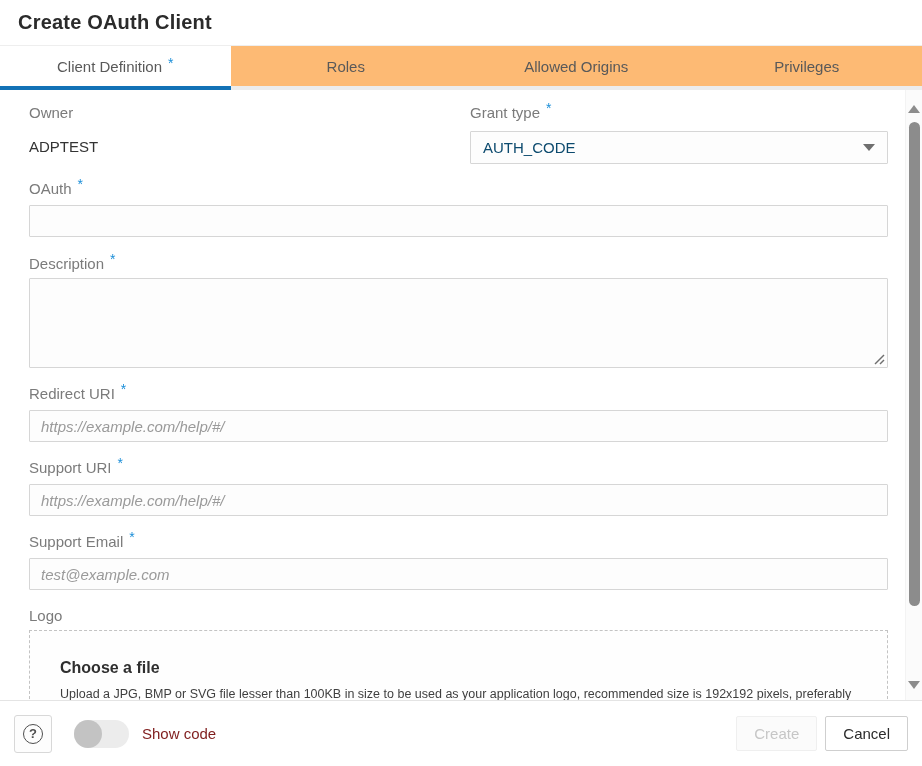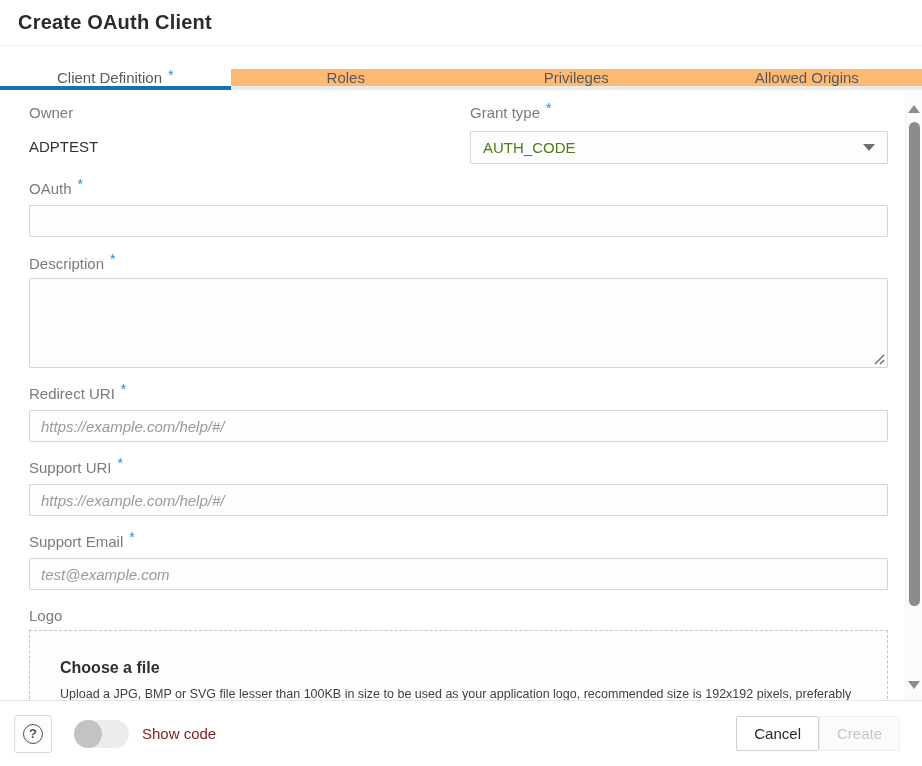--- a/index.html
+++ b/index.html
@@ -10,21 +10,21 @@
     color: #333;
     overflow: hidden;
   }
   .dialog { width: 922px; height: 766px; display: flex; flex-direction: column; background: #fff; }
 
   
   .header { height: 46px; flex: 0 0 46px; display: flex; align-items: center; padding-left: 18px; border-bottom: 1px solid #eeeeee; }
   .title { font-size: 20px; font-weight: bold; color: #2b2b2b; letter-spacing: 0.2px; }
 
   
-  .tabbar { display: flex; height: 44px; flex: 0 0 44px; align-items: flex-end; }
+  .tabbar { display: flex; height: 44px; flex: 0 0 44px; }
   .tab {
     flex: 1; display: flex; align-items: center; justify-content: center; gap: 6px;
     background: #fdba74; color: #595959; font-size: 15px; cursor: pointer;
     border-bottom: 4px solid #ececec;
   }
   .tab.active { background: #fff; border-bottom: 4px solid #1272b6; }
   .req { color: #1b8ed8; font-size: 14px; line-height: 1; position: relative; top: -3px; }
 
   
   .content { position: relative; height: 610px; flex: 0 0 610px; overflow: hidden; background: #fff; }
@@ -38,21 +38,21 @@
     font-family: "Liberation Sans", sans-serif; font-size: 15px; color: #14532d; padding: 0 11px; outline: none; border-radius: 1px;
   }
   .text-input::placeholder { color: #9a9a9a; font-style: italic; opacity: 1; }
   .mt16 { margin-top: 16px; }
   .mt18 { margin-top: 18px; }
   .mt17 { margin-top: 17px; }
   .select-box {
     margin-top: 9px; height: 33px; border: 1px solid #d6d6d6; background: #fdfdfd; border-radius: 1px;
     display: flex; align-items: center; justify-content: space-between; padding: 0 12px; cursor: pointer;
   }
-  .select-value { font-size: 15px; color: #4d7c0f; }
+  .select-value { font-size: 15px; color: #0c4a6e; }
   .caret-down { width: 0; height: 0; border-left: 6px solid transparent; border-right: 6px solid transparent; border-top: 7px solid #6f6f6f; }
   .textarea-wrap { position: relative; margin-top: 5px; }
   .desc-textarea {
     width: 100%; height: 90px; border: 1px solid #d6d6d6; background: #fdfdfd; resize: none;
     font-family: "Liberation Sans", sans-serif; font-size: 15px; color: #333; padding: 8px 11px; outline: none; border-radius: 1px; display: block;
   }
   .resize-grip { position: absolute; right: 3px; bottom: 3px; width: 11px; height: 11px; pointer-events: none; }
 
   
   .dropzone {
@@ -94,24 +94,24 @@
 
   <div class="tabbar">
     <div class="tab active">
       <span>Client Definition</span>
       <span class="req">*</span>
     </div>
     <div class="tab">
       <span>Roles</span>
     </div>
     <div class="tab">
+      <span>Allowed Origins</span>
+    </div>
+    <div class="tab">
       <span>Privileges</span>
-    </div>
-    <div class="tab">
-      <span>Allowed Origins</span>
     </div>
   </div>
 
   <div class="content">
     <div class="form">
 
       <div class="row2">
         <div class="col">
           <div class="field-label">
             <span>Owner</span>
@@ -185,17 +185,17 @@
 
   <div class="footer">
     <div class="help-btn">
       <div class="help-glyph">?</div>
     </div>
     <div class="toggle">
       <div class="toggle-knob"></div>
     </div>
     <div class="toggle-label">Show code</div>
     <div class="footer-spacer"></div>
+    <button class="btn btn-create" disabled="">Create</button>
     <button class="btn btn-cancel">Cancel</button>
-    <button class="btn btn-create" disabled="">Create</button>
   </div>
 
 </div>
 
 </body></html>

